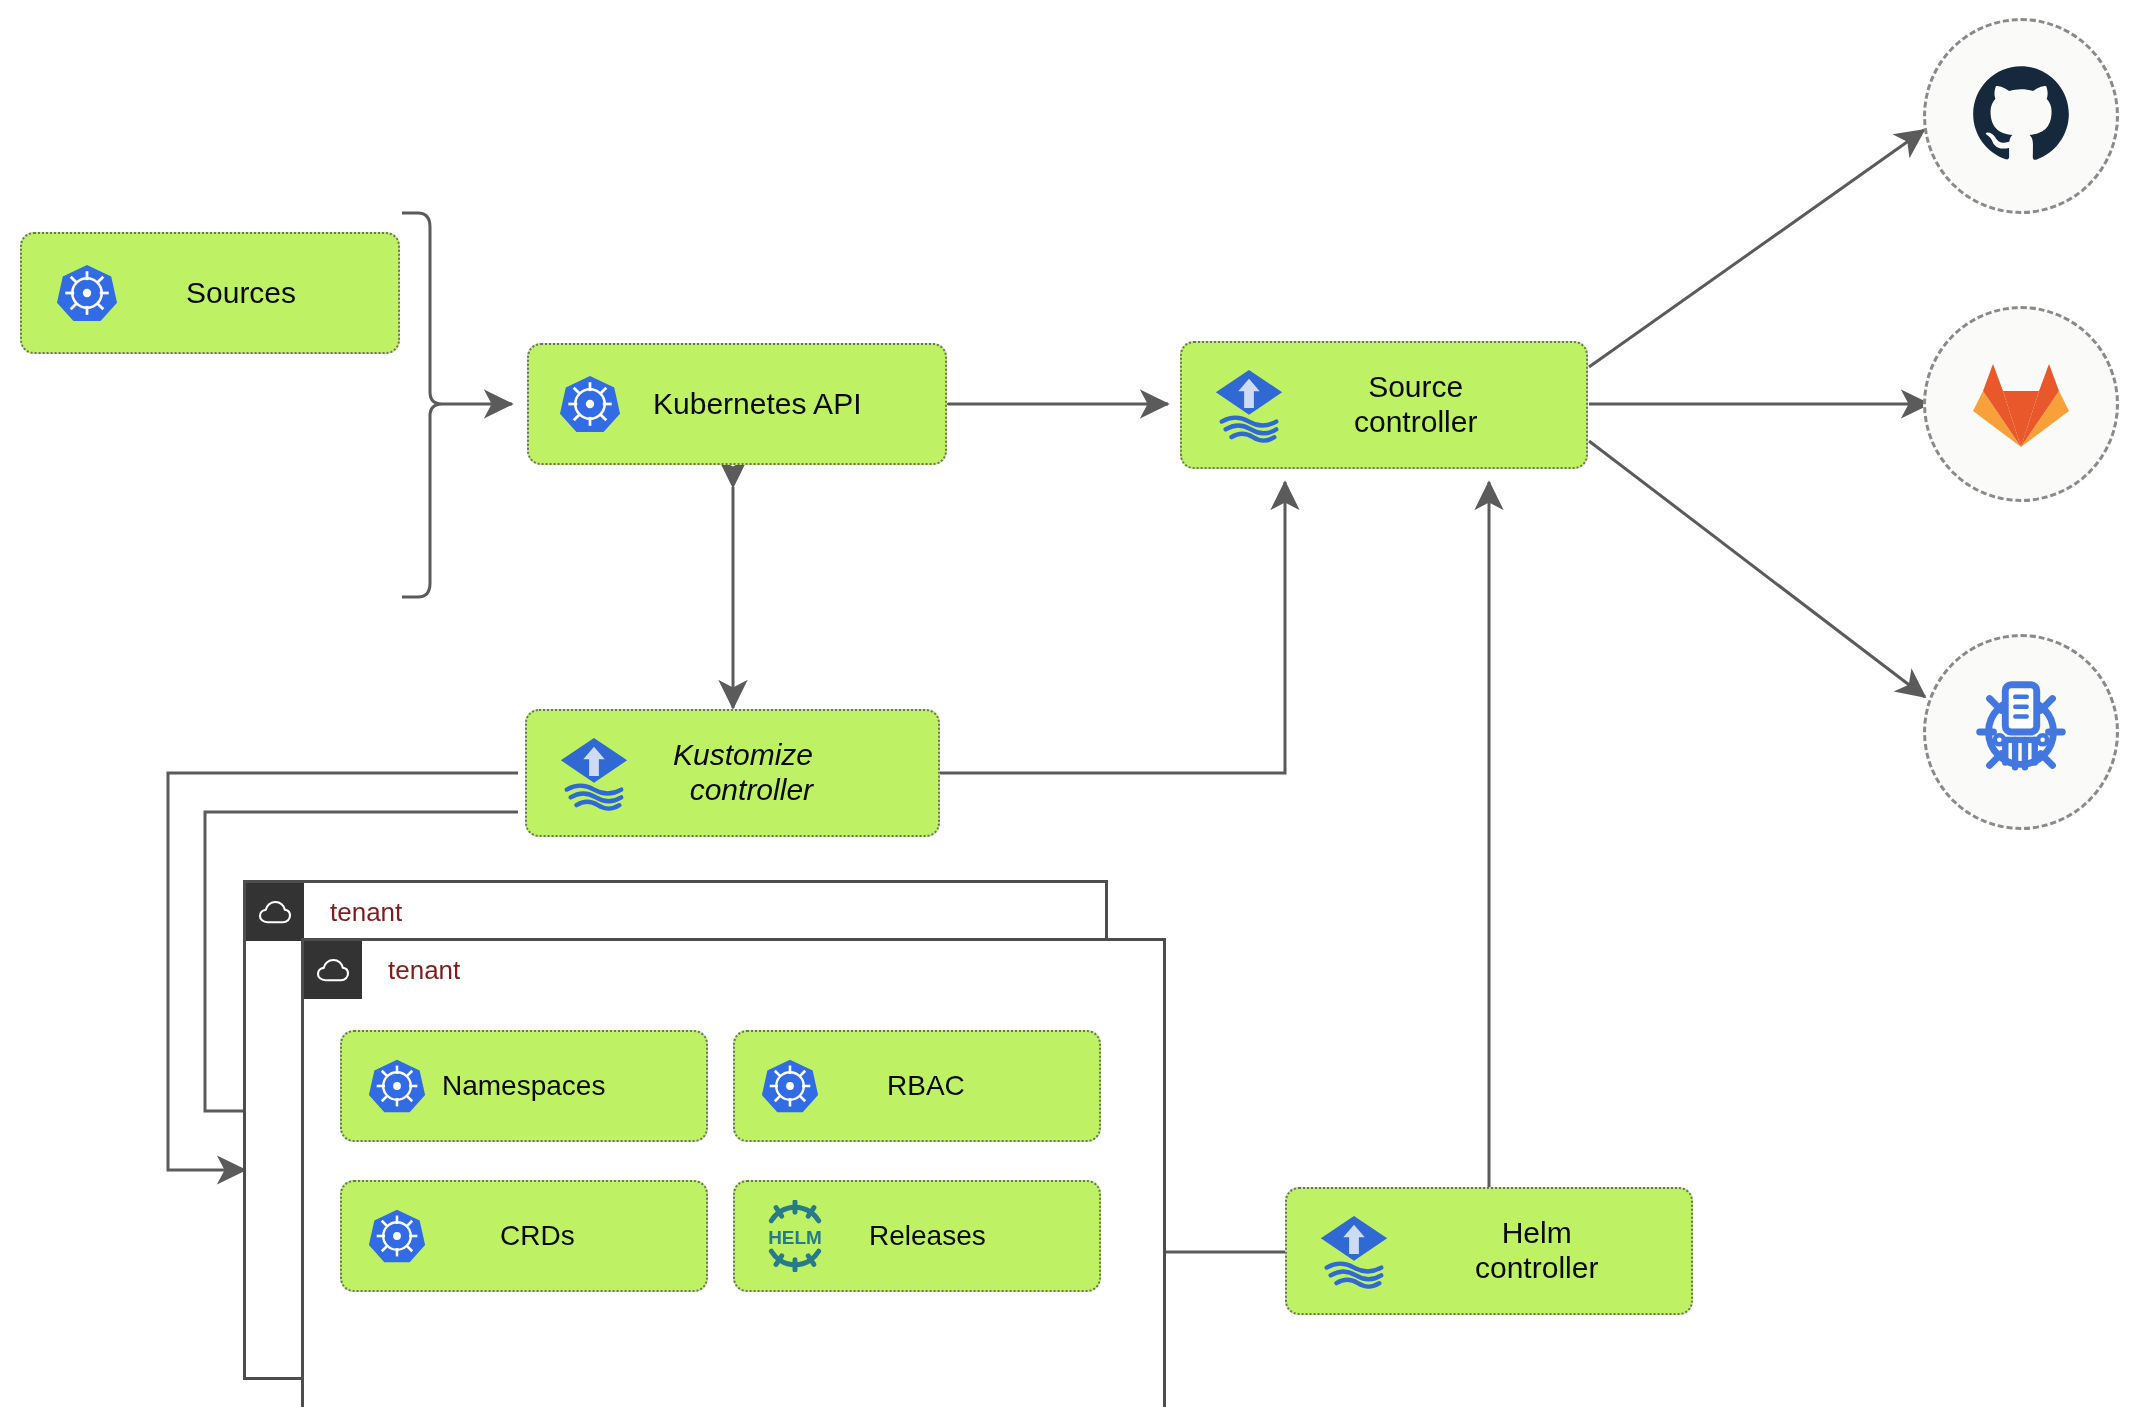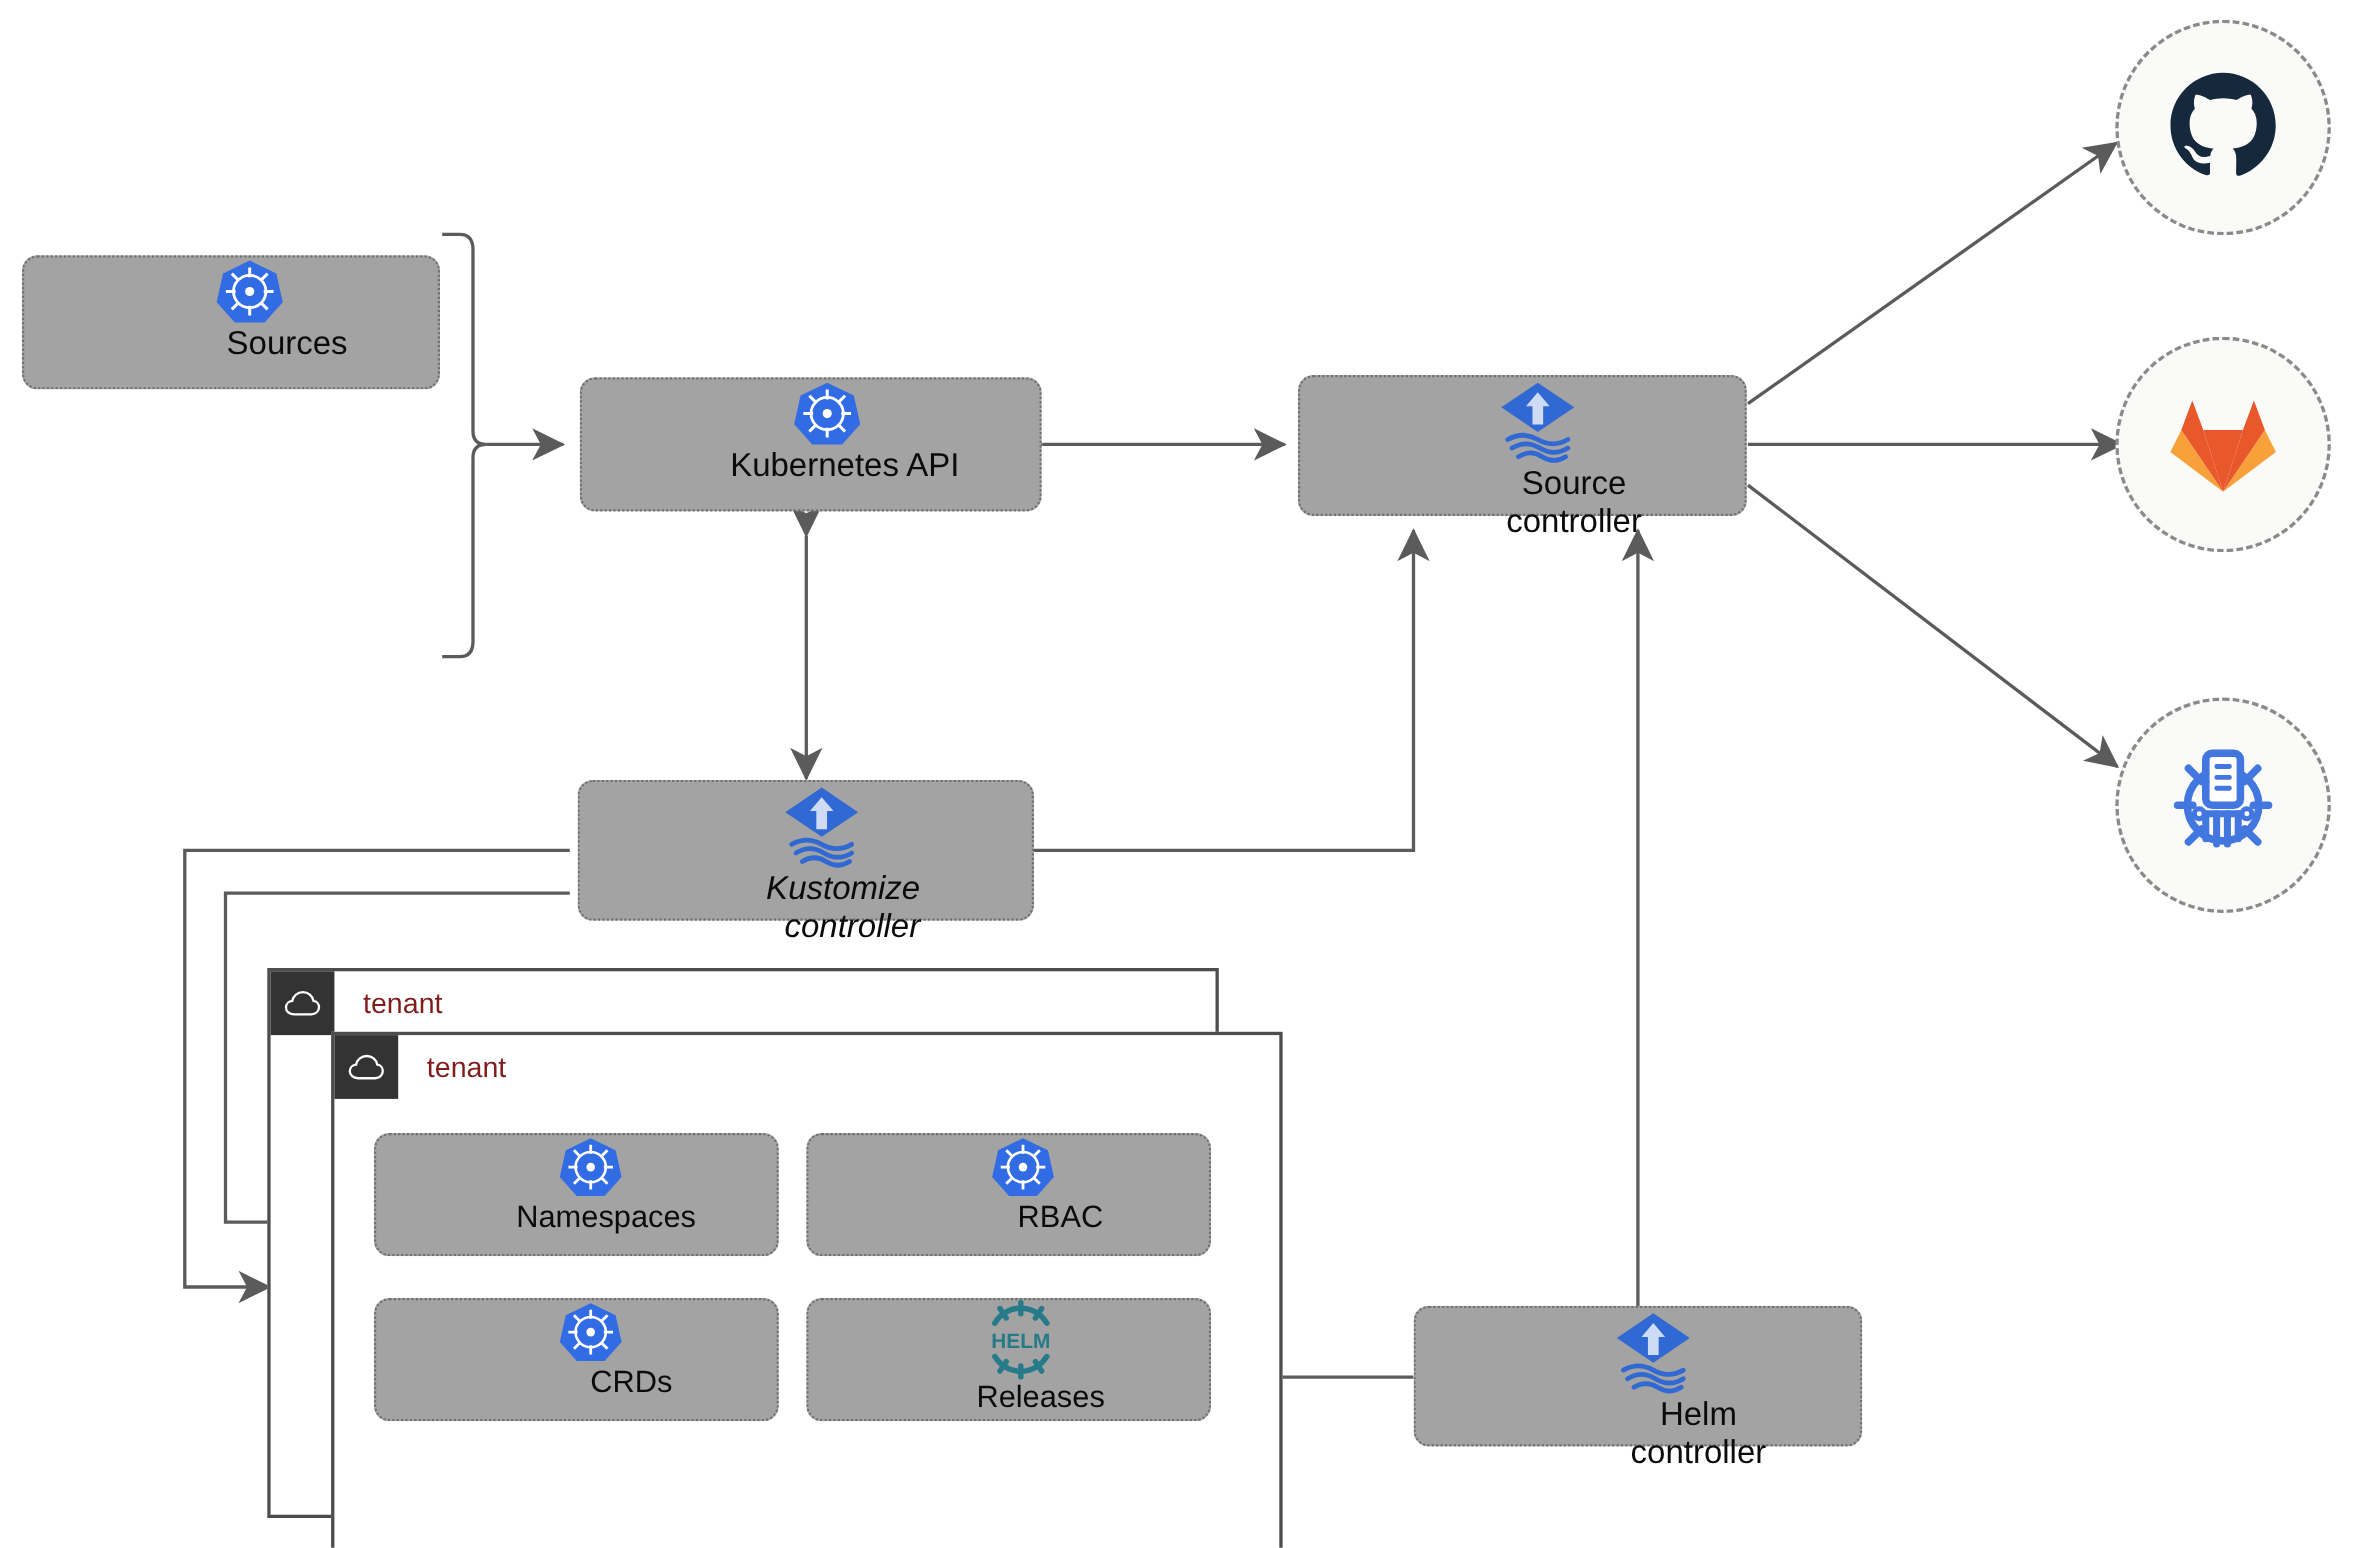--- a/index.html
+++ b/index.html
@@ -2,23 +2,23 @@
 <html><head>
 <meta charset="utf-8">
 <style>
   html,body{margin:0;padding:0;background:#ffffff;}
   body{width:2144px;height:1407px;position:relative;overflow:hidden;
        font-family:"Liberation Sans","DejaVu Sans",sans-serif;}
   #stage{position:absolute;left:0;top:0;width:2144px;height:1407px;}
   svg.wires{position:absolute;left:0;top:0;width:2144px;height:1407px;pointer-events:none;}
 
   
-  .node{position:absolute;box-sizing:border-box;background:#a3a3a3;
+  .node{position:absolute;box-sizing:border-box;background:#bef264;
         border:2.5px dotted #6f6f6f;border-radius:14px;
-        display:flex;align-items:center;flex-direction:column;}
+        display:flex;align-items:center;}
   .node .lbl{font-size:30px;color:#0b0b0b;line-height:1.16;white-space:pre-line;}
 
   
   .ico{flex:0 0 auto;display:flex;align-items:center;justify-content:center;}
   .ico svg{display:block;}
 
   
   .tenant{position:absolute;box-sizing:border-box;background:#ffffff;
           border:3px solid #4d4d4d;}
   .tenant-hdr{position:absolute;left:-0px;top:-0px;display:flex;align-items:center;}
@@ -199,21 +199,21 @@
           <path d="M9.6 30.6h9.2v2.8H9.6z"></path>
             <path d="M45.2 30.6h9.2v2.8h-9.2z"></path>
           <path d="M14.2 16.2l2-2 6.5 6.5-2 2z"></path>
             <path d="M41.3 43.3l2-2 6.5 6.5-2 2z"></path>
           <path d="M47.8 14.2l2 2-6.5 6.5-2-2z"></path>
             <path d="M20.7 41.3l2 2-6.5 6.5-2-2z"></path>
         </g>
         <circle cx="32" cy="32" r="15.2" fill="none" stroke="#ffffff" stroke-width="2.6"></circle>
       </svg>
     </span>
-    <span class="lbl" style="margin-left:28px;font-size:28px;">Namespaces</span>
+    <span class="lbl" style="margin-left:16px;font-size:28px;">Namespaces</span>
   </div>
 
   <div class="node" style="left:340px;top:1180px;width:368px;height:112px;padding-left:26px;">
     <span class="ico">
       <svg width="58" height="58" viewBox="0 0 64 64">
         <path d="M32 3 L57 15 L63 42 L46 61 H18 L1 42 L7 15 Z" fill="#326ce5"></path>
         <g fill="#ffffff">
           <circle cx="32" cy="32" r="4.3"></circle>
           <path d="M30.6 9.5h2.8v9.2h-2.8z"></path>
             <path d="M30.6 45.3h2.8v9.2h-2.8z"></path>

